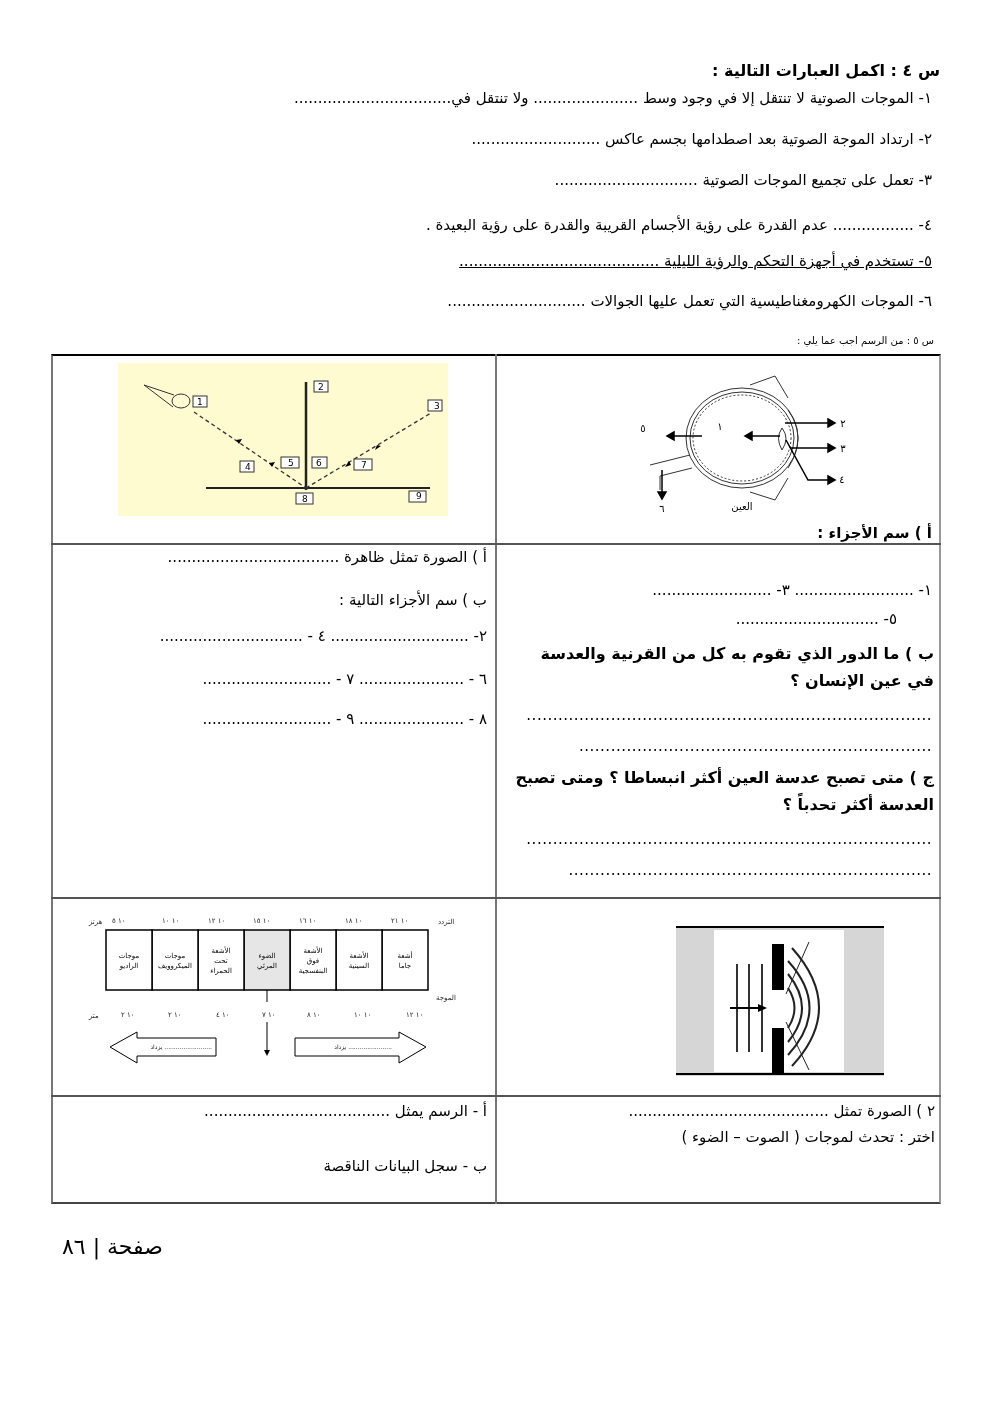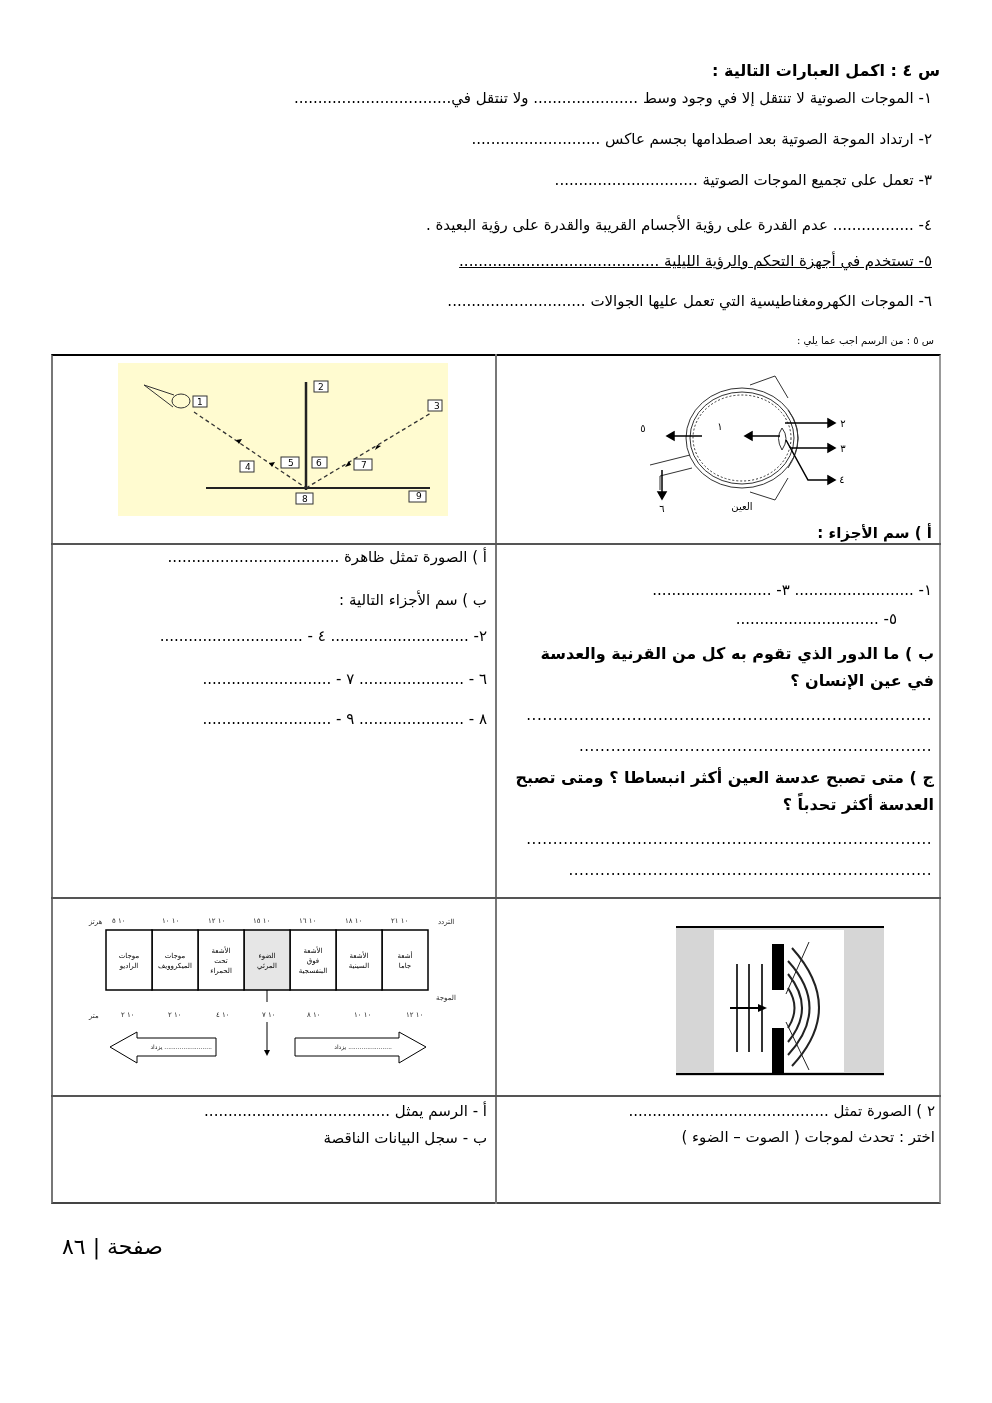--- a/index.html
+++ b/index.html
@@ -222,21 +222,21 @@
     <path d="M112,62 Q125,82 112,102"></path>
     <path d="M112,48 Q140,82 112,116"></path>
     <path d="M112,35 Q155,82 112,129"></path>
     <path d="M116,22 Q170,82 116,140"></path>
   </g>
   <line x1="110" y1="68" x2="133" y2="16" stroke="#222" stroke-width="1"></line>
   <line x1="110" y1="96" x2="133" y2="144" stroke="#222" stroke-width="1"></line>
 </svg>
 
 <div class="abs cell-text rtl" style="right:505px; top:1101px;text-align:center;">أ -  الرسم يمثل .......................................</div>
-<div class="abs cell-text rtl" style="right:505px; top:1128px;">ب - سجل البيانات الناقصة</div>
+<div class="abs cell-text rtl" style="right:505px; top:1156px;">ب - سجل البيانات الناقصة</div>
 <div class="abs cell-text rtl" style="right:57px; top:1101px;">٢ ) الصورة تمثل ..........................................</div>
 <div class="abs cell-text rtl" style="right:57px; top:1127px;">اختر : تحدث لموجات ( الصوت – الضوء )</div>
 
 <div class="abs page-footer">
   <span>صفحة</span>
   <span>|</span>
   <span>٨٦</span>
 </div>
 
 </body></html>

